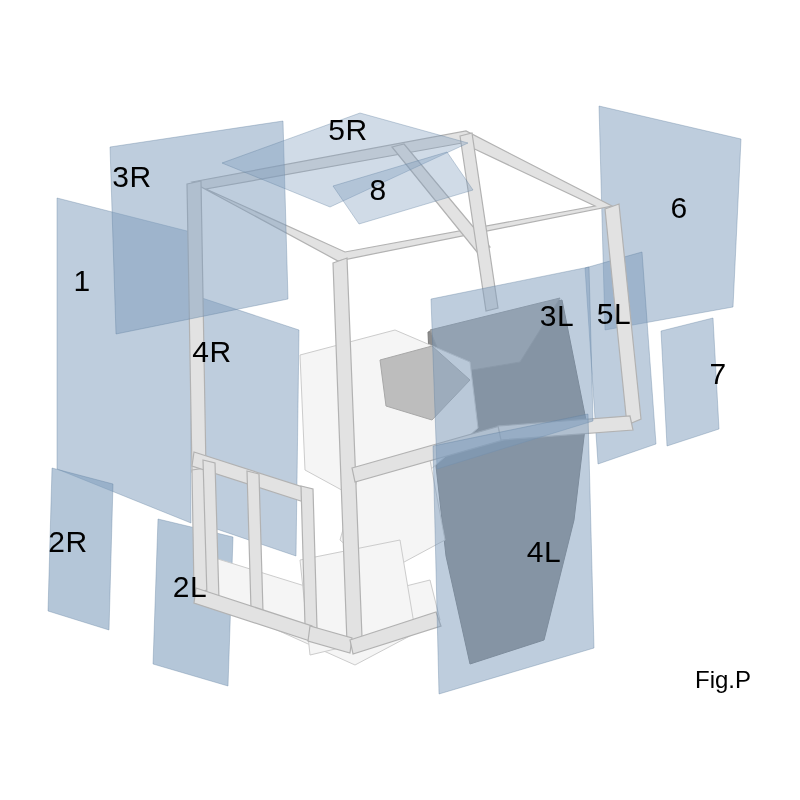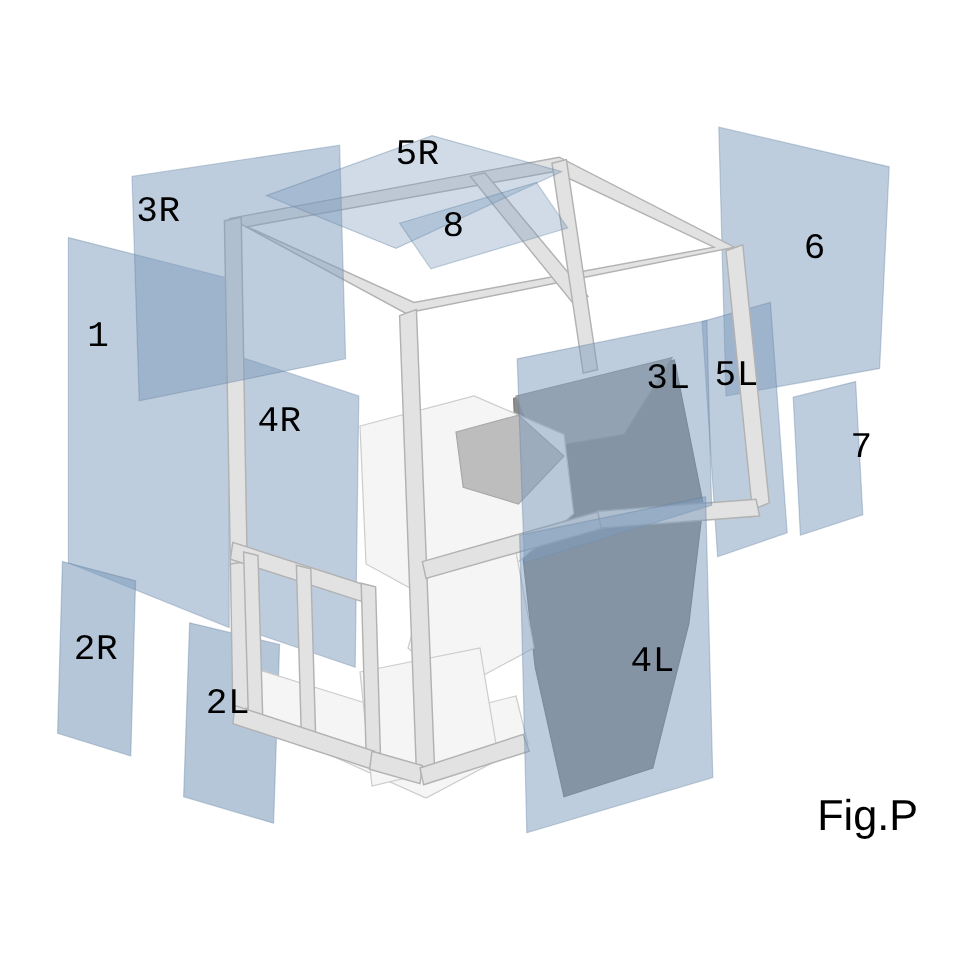--- a/index.html
+++ b/index.html
@@ -11,25 +11,25 @@
   .glass{fill:#7e9cbc;fill-opacity:.50;stroke:#5e7e9e;stroke-opacity:.35;stroke-width:1;}
   .glass.light{fill-opacity:.36;}
   .glass.deep{fill-opacity:.58;}
   .frame{fill:#e2e2e2;stroke:#b2b2b2;stroke-width:1.2;}
   .white-part{fill:#f5f5f5;stroke:#cccccc;stroke-width:1;}
   .dark-part{fill:#8d8d8d;stroke:#7c7c7c;stroke-width:1;}
   .mid-part{fill:#a9a9a9;stroke:#979797;stroke-width:1;}
   .shadow-part{fill:#bdbdbd;stroke:#a8a8a8;stroke-width:1;}
   .part-label{
     position:absolute;transform:translate(-50%,-50%);
-    font-size:30px;color:#000;white-space:nowrap;letter-spacing:.5px;font-family:Liberation Mono, monospace;
+    font-size:30px;color:#000;white-space:nowrap;letter-spacing:.5px;
   }
   .fig-caption{
     position:absolute;transform:translate(-50%,-50%);
-    font-size:36px;color:#000;white-space:nowrap;
+    font-size:24px;color:#000;white-space:nowrap;
   }
 </style>
 </head>
 <body>
 
 <div class="canvas">
 
   <svg class="scene" width="800" height="800" viewBox="0 0 800 800">
 
     <g>
@@ -74,25 +74,25 @@
     <g>
       <polygon class="glass" points="110,147 283,121 288,299 116,334"></polygon>
       <polygon class="glass light" points="222,163 360,113 468,143 330,207"></polygon>
       <polygon class="glass light" points="333,186 447,152 473,190 359,224"></polygon>
       <polygon class="glass" points="431,299 589,267 593,421 437,469"></polygon>
       <polygon class="glass" points="433,446 588,414 594,648 439,694"></polygon>
     </g>
   </svg>
 
   <div class="part-label" style="left:82px;top:281px">1</div>
-  <div class="part-label" style="left:80px;top:542px">2R</div>
+  <div class="part-label" style="left:68px;top:542px">2R</div>
   <div class="part-label" style="left:190px;top:587px">2L</div>
   <div class="part-label" style="left:132px;top:177px">3R</div>
   <div class="part-label" style="left:557px;top:316px">3L</div>
-  <div class="part-label" style="left:233px;top:352px">4R</div>
+  <div class="part-label" style="left:212px;top:352px">4R</div>
   <div class="part-label" style="left:544px;top:552px">4L</div>
   <div class="part-label" style="left:348px;top:130px">5R</div>
   <div class="part-label" style="left:614px;top:314px">5L</div>
   <div class="part-label" style="left:679px;top:208px">6</div>
   <div class="part-label" style="left:718px;top:374px">7</div>
   <div class="part-label" style="left:378px;top:190px">8</div>
 
   <div class="fig-caption" style="left:723px;top:680px">Fig.P</div>
 
 </div>

